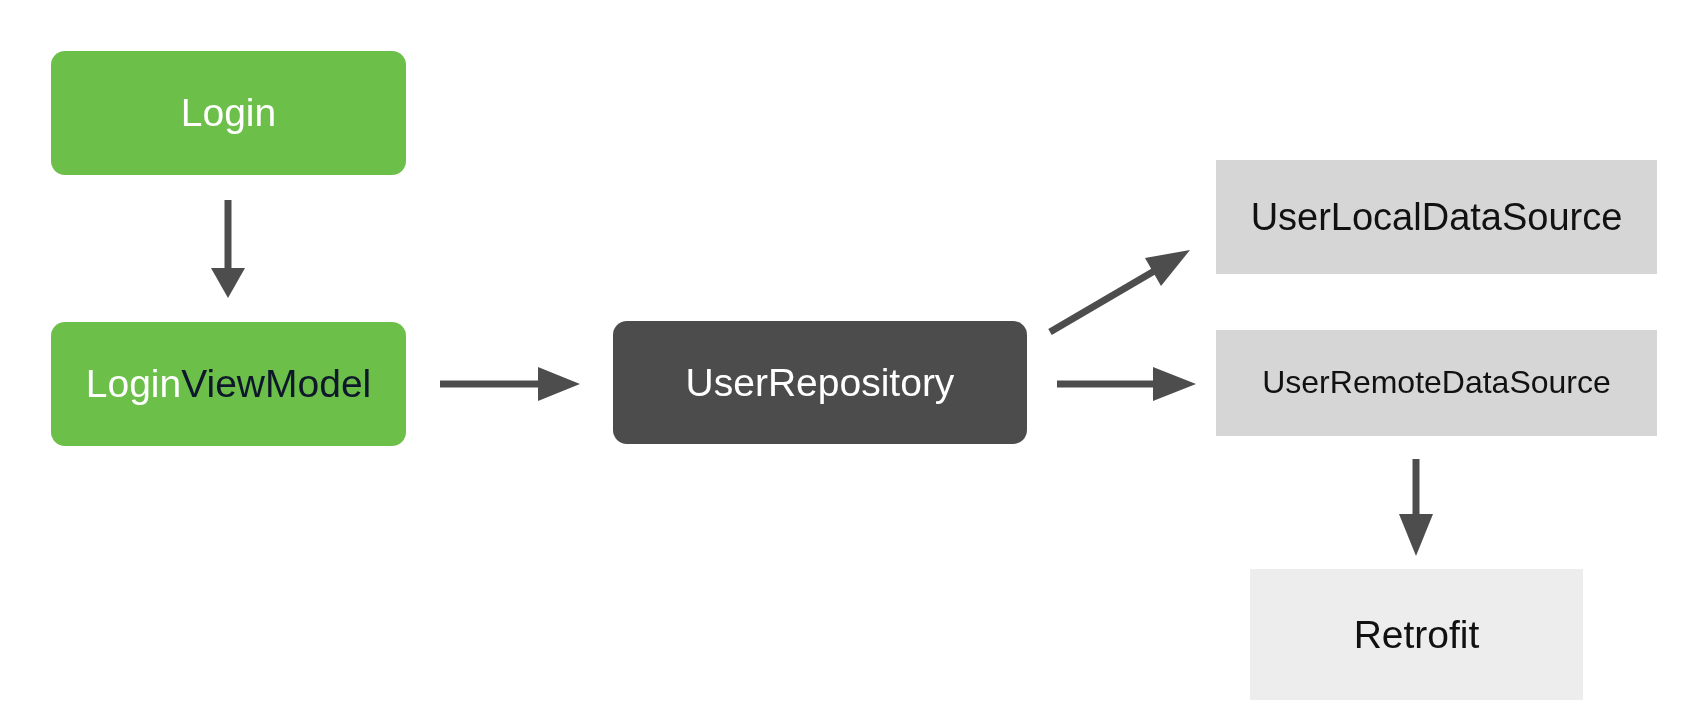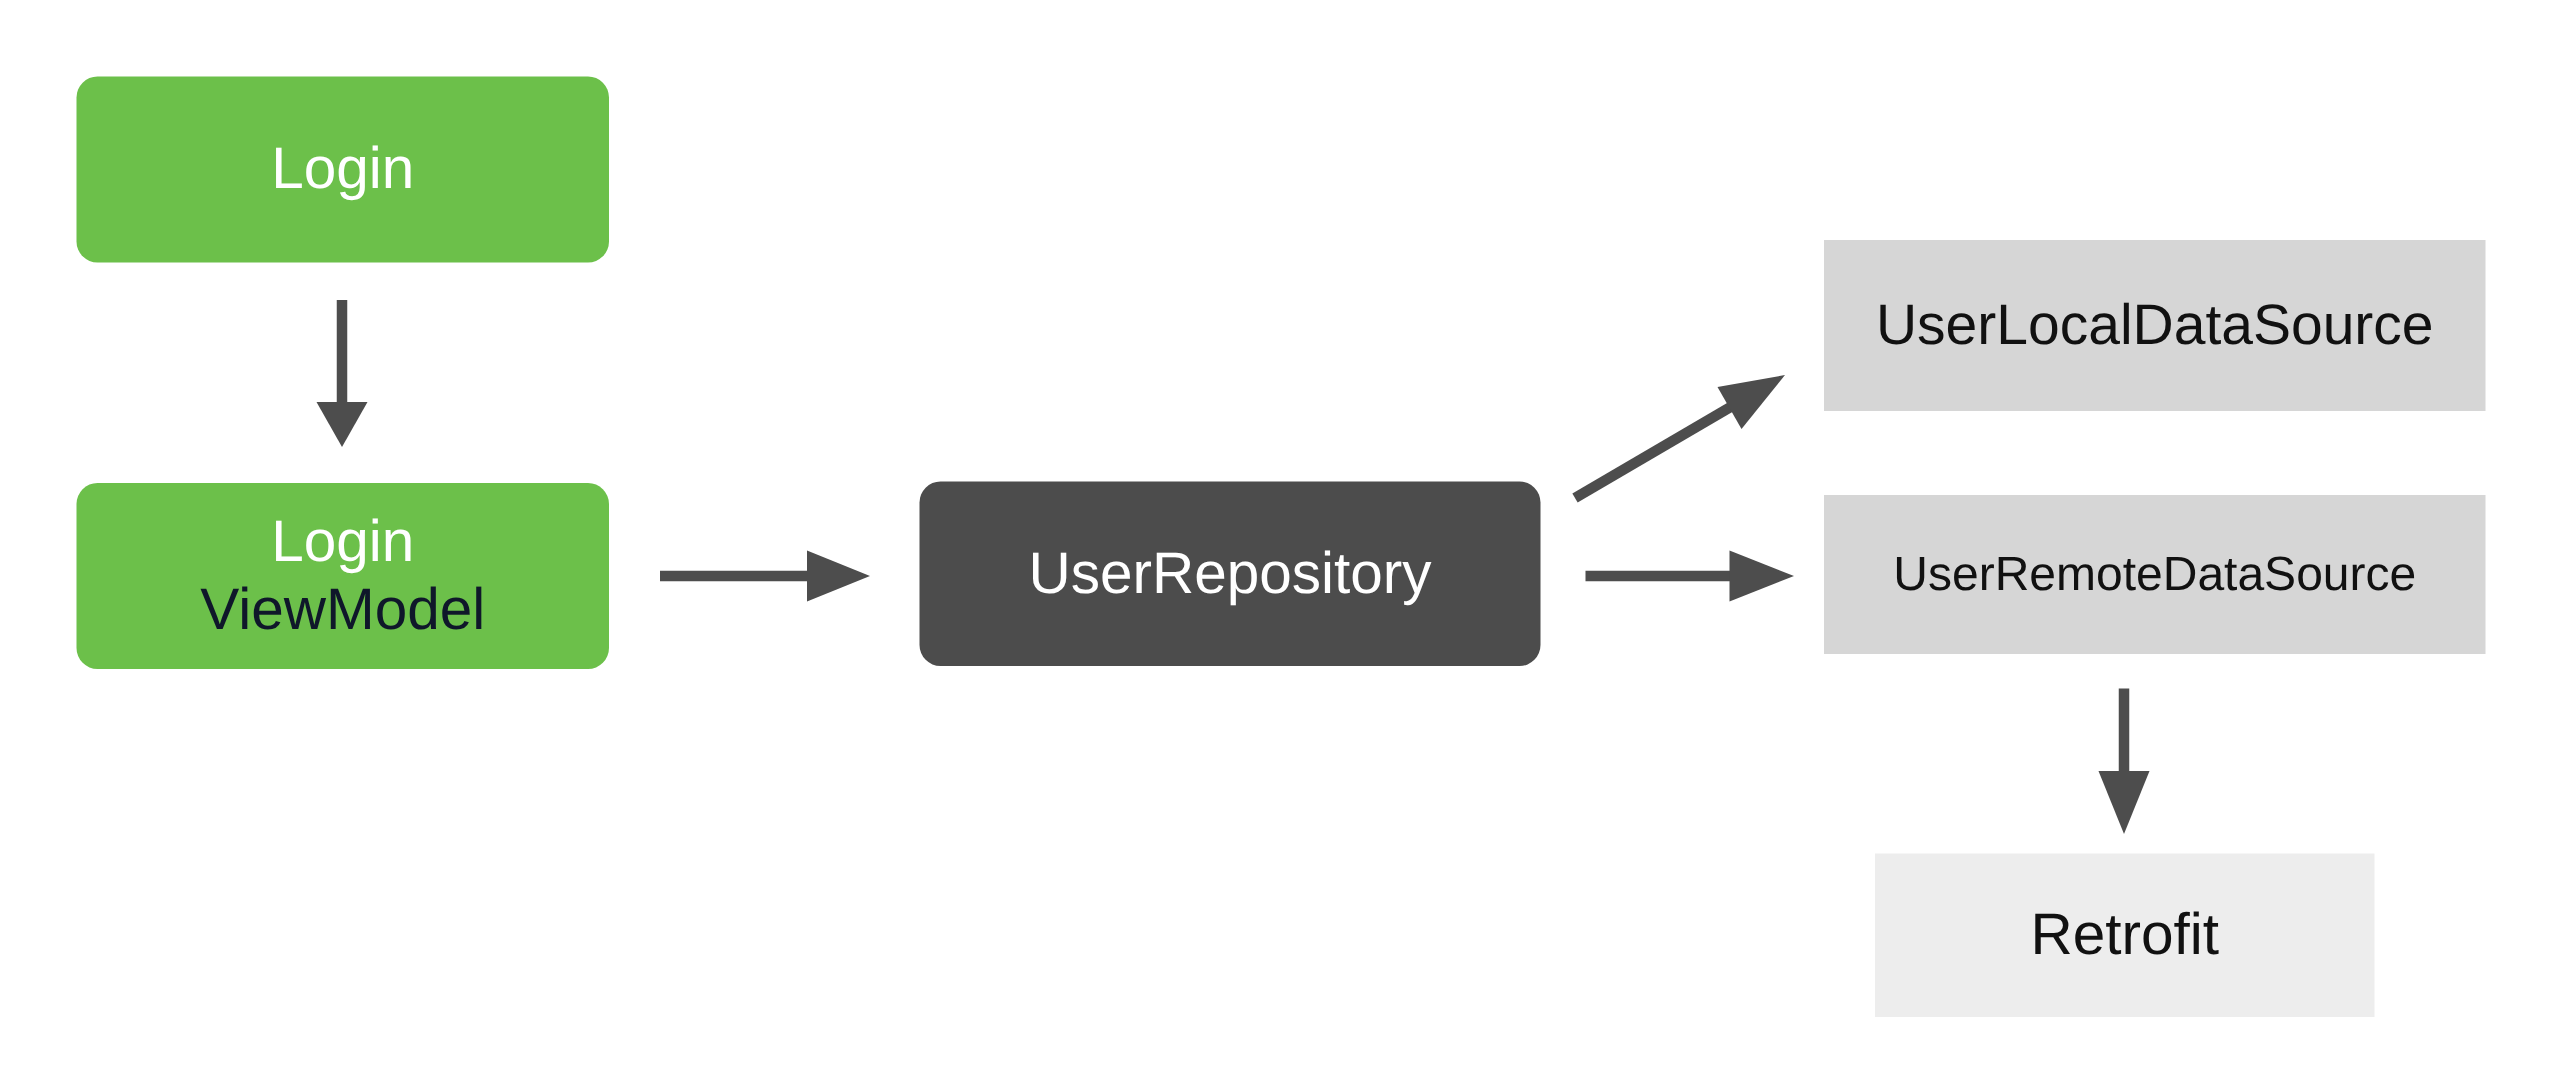--- a/index.html
+++ b/index.html
@@ -12,21 +12,21 @@
   .canvas {
     position: relative;
     width: 1705px;
     height: 726px;
     background: #FFFFFF;
     overflow: hidden;
   }
   .node {
     position: absolute;
     display: flex;
-    flex-direction: column;
+    flex-direction: row;
     align-items: center;
     justify-content: center;
     text-align: center;
     font-size: 39px;
     line-height: 1.16;
     letter-spacing: 0px;
     box-sizing: border-box;
   }
   .node.rounded {
     border-radius: 14px;
@@ -62,21 +62,21 @@
   </div>
 
   <div class="node" style="left: 1216px; top: 160px; width: 441px; height: 114px; font-size: 38px; background-color: rgb(214, 214, 214);">
     <span class="line" style="color: rgb(17, 17, 17);">UserLocalDataSource</span>
   </div>
 
   <div class="node" style="left: 1216px; top: 330px; width: 441px; height: 106px; font-size: 32px; background-color: rgb(214, 214, 214);">
     <span class="line" style="color: rgb(17, 17, 17);">UserRemoteDataSource</span>
   </div>
 
-  <div class="node" style="left: 1250px; top: 569px; width: 333px; height: 109px; background-color: rgb(237, 237, 237);">
+  <div class="node" style="left: 1250px; top: 569px; width: 333px; height: 131px; background-color: rgb(237, 237, 237);">
     <span class="line" style="color: rgb(17, 17, 17);">Retrofit</span>
   </div>
 
   <svg class="arrows-layer" viewBox="0 0 1705 726" xmlns="http://www.w3.org/2000/svg">
 
     <g style="color: rgb(77, 77, 77);">
       <line x1="228" y1="200" x2="228" y2="272" stroke="currentColor" stroke-width="7"></line>
       <polygon points="211,268 245,268 228,298" fill="currentColor"></polygon>
     </g>
 

